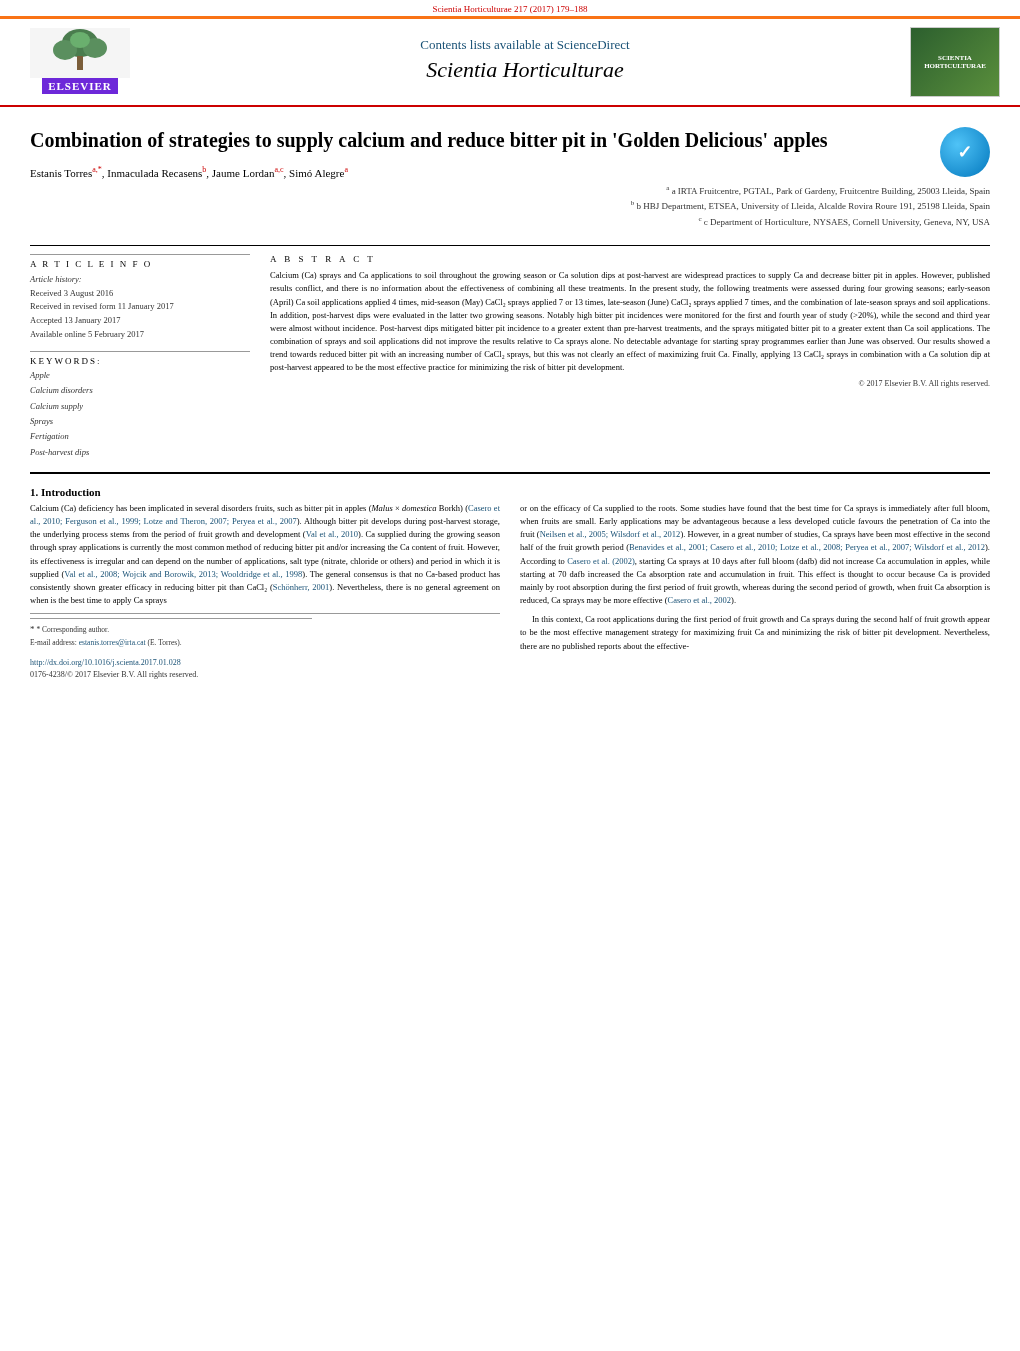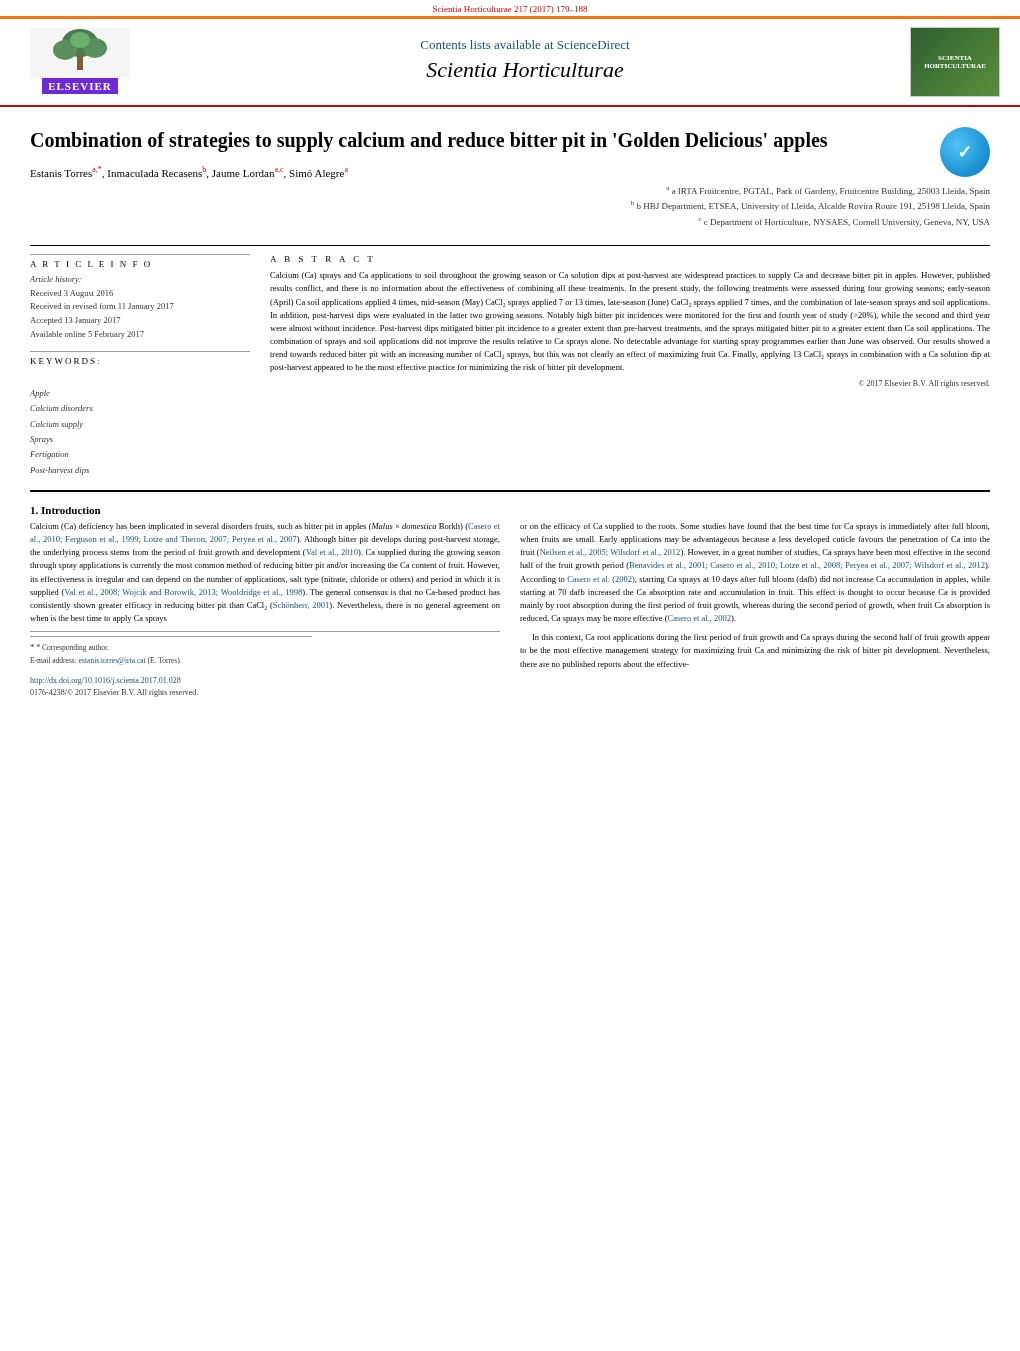--- a/index.html
+++ b/index.html
@@ -297,21 +297,21 @@
         <div class="article-history">
           <div><span class="label">Article history:</span></div>
           <div>Received 3 August 2016</div>
           <div>Received in revised form 11 January 2017</div>
           <div>Accepted 13 January 2017</div>
           <div>Available online 5 February 2017</div>
         </div>
       </div>
 
       <div class="keywords-box">
-        <div class="section-heading-sm" style="margin-bottom:20px;">Keywords:</div>
+        <div class="section-heading-sm" style="margin-bottom:2px;">Keywords:</div>
         <div class="keywords-list">
           Apple<br>Calcium disorders<br>Calcium supply<br>Sprays<br>Fertigation<br>Post-harvest dips
         </div>
       </div>
     </div>
 
     <div class="right-col">
       <div class="abstract-heading">A B S T R A C T</div>
       <div class="abstract-text">
         <span>Calcium (Ca) sprays and Ca applications to soil throughout the growing season or Ca solution dips at post-harvest are widespread practices to supply Ca and decrease bitter pit in apples. However, published results conflict, and there is no information about the effectiveness of combining all these treatments. In the present study, the following treatments were assessed during four growing seasons; early-season (April) Ca soil applications applied 4 times, mid-season (May) CaCl₂ sprays applied 7 or 13 times, late-season (June) CaCl₂ sprays applied 7 times, and the combination of late-season sprays and soil applications. In addition, post-harvest dips were evaluated in the latter two growing seasons. Notably high bitter pit incidences were monitored for the first and fourth year of study (&gt;20%), while the second and third year were almost without incidence. Post-harvest dips mitigated bitter pit incidence to a greater extent than pre-harvest treatments, and the sprays mitigated bitter pit to a greater extent than Ca soil applications. The combination of sprays and soil applications did not improve the results relative to Ca sprays alone. No detectable advantage for starting spray programmes earlier than June was observed. Our results showed a trend towards reduced bitter pit with an increasing number of CaCl₂ sprays, but this was not clearly an effect of maximizing fruit Ca. Finally, applying 13 CaCl₂ sprays in combination with a Ca solution dip at post-harvest appeared to be the most effective practice for minimizing the risk of bitter pit development.</span>

